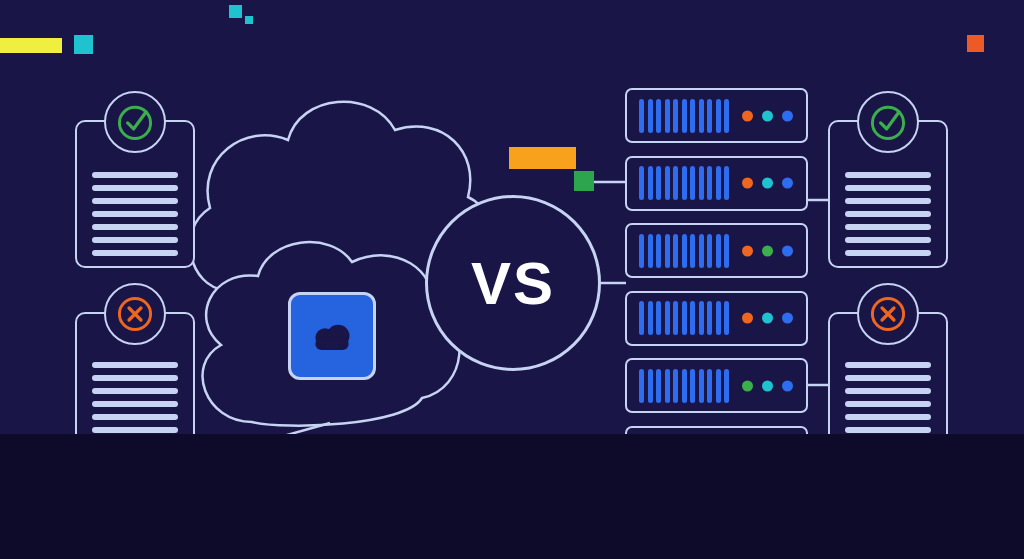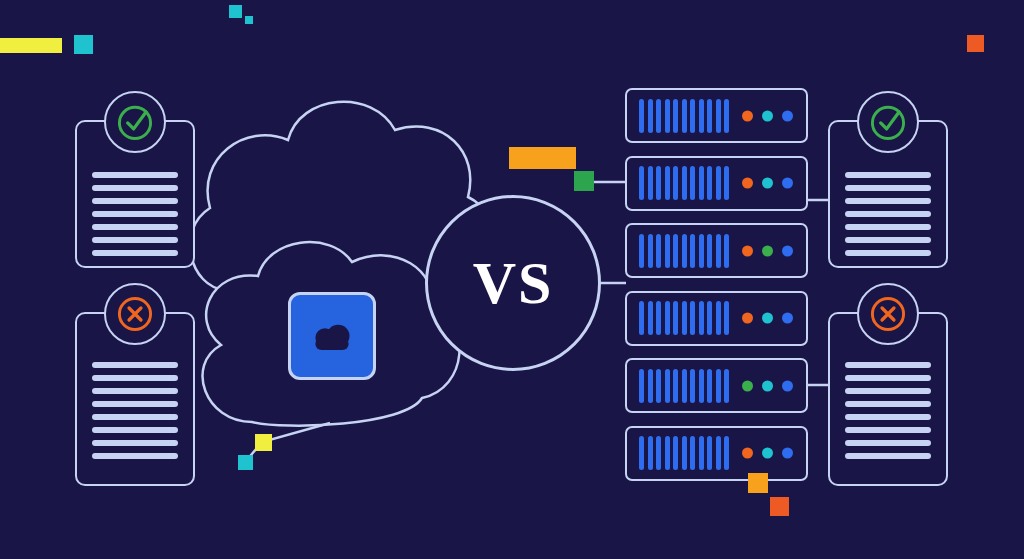--- a/index.html
+++ b/index.html
@@ -1,19 +1,19 @@
 <!DOCTYPE html>
 <html style="--background: #1a1547; --outline: #c6d3f2; --bar-blue: #2f6df0; --tile-fill: #2563df; --tile-border: #c6d3f2; --green: #3aaf4c; --orange: #f0661f; --amber: #f8a11c; --teal: #1ec3cf; --yellow: #f0ee3e; --red-orange: #ee5a24; --text-white: #ffffff;"><head>
 <meta charset="utf-8">
 <style>
   html,body{margin:0;padding:0;background:#0d0a2a;}
   .stage{
-    position:relative;width:1024px;height:559px;overflow:hidden;
+    position:relative;width:1024px;height:434px;overflow:hidden;
     background:var(--background);
-    font-family:Liberation Serif, serif;
+    font-family:Liberation Sans, sans-serif;
   }
   .art{position:absolute;left:0;top:0;z-index:1;}
   .ln{stroke:var(--outline);stroke-width:2.5px;fill:none;}
   .cloud{fill:var(--background);stroke:var(--outline);stroke-width:2.5px;}
   .glyph{fill:var(--background);}
 
   .card{
     position:absolute;width:120px;box-sizing:border-box;
     border:2.5px solid var(--outline);border-radius:10px;
     background:var(--background);z-index:4;

